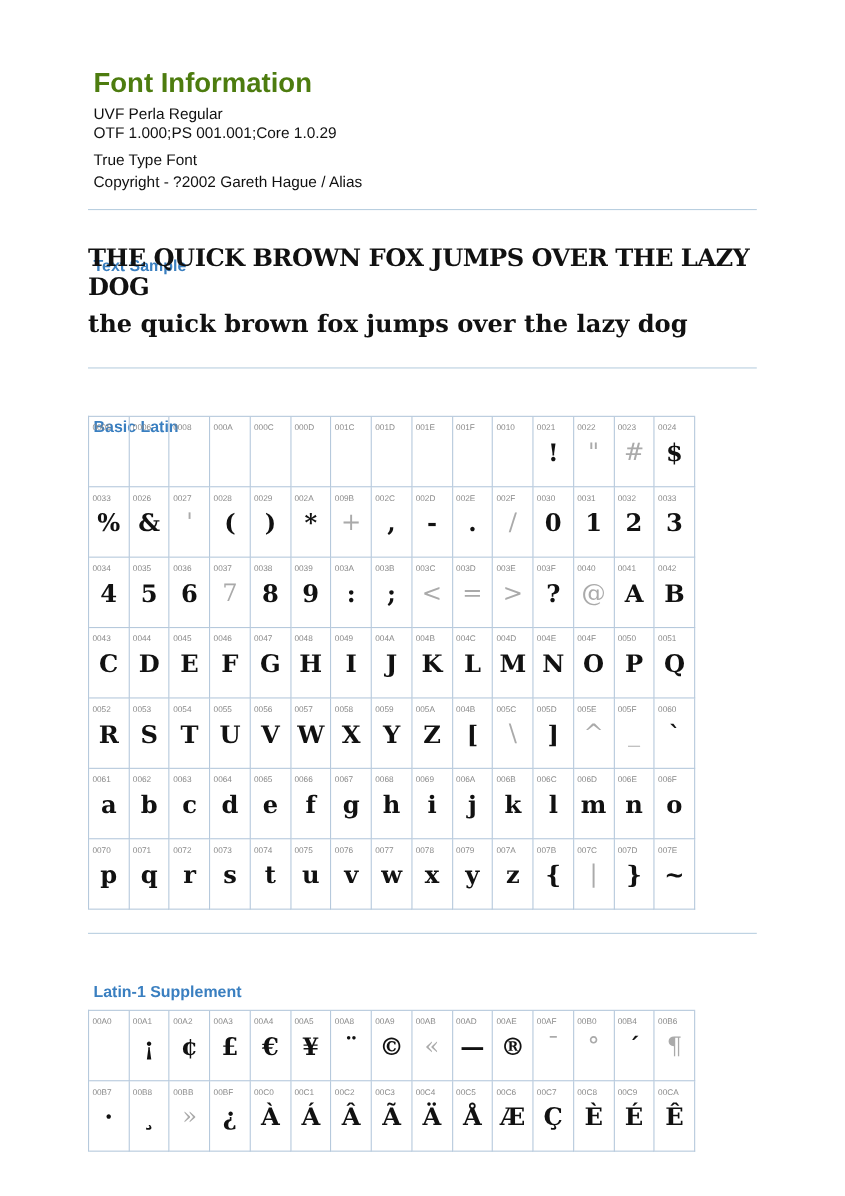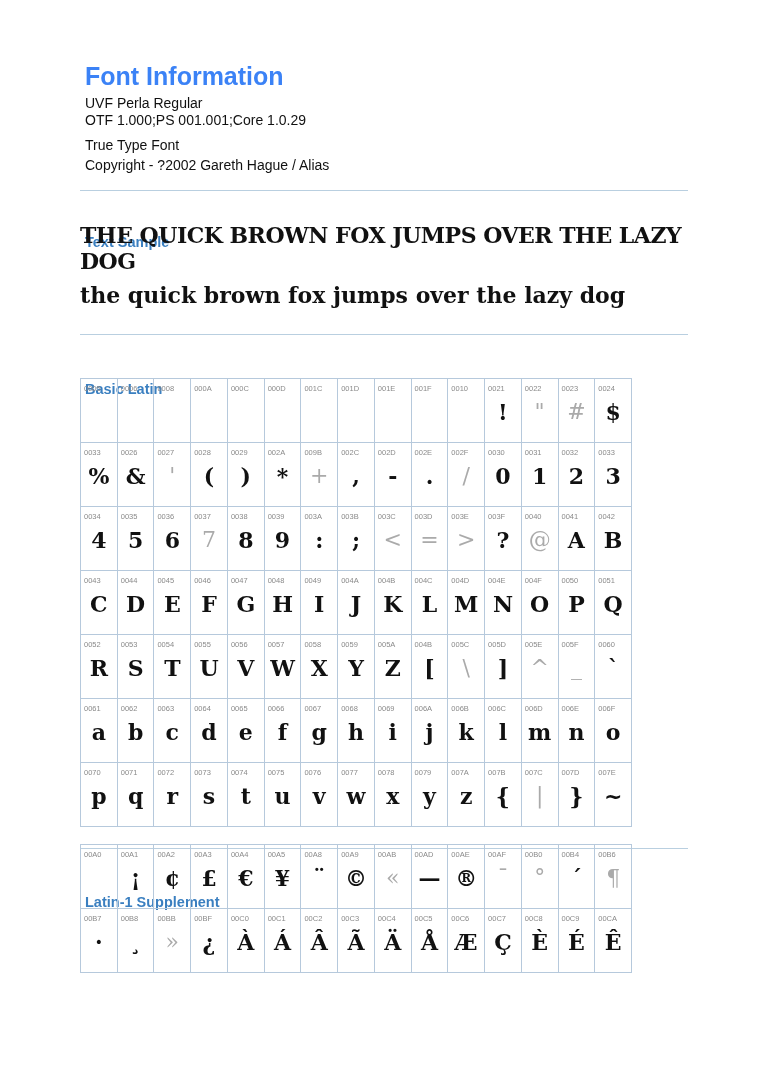--- a/index.html
+++ b/index.html
@@ -1,17 +1,17 @@
 <!DOCTYPE html>
 <html><head>
 <meta charset="utf-8">
 <style>
   html, body { margin:0; padding:0; background:#ffffff; }
   body { width:768px; height:1087px; position:relative; overflow:hidden; font-family:"Liberation Sans", sans-serif; }
-  .title { position:absolute; left:85px; top:62px; font-size:25px; font-weight:bold; color:#3b82f6; }
+  .title { position:absolute; left:85px; top:62px; font-size:25px; font-weight:bold; color:#4d7c0f; }
   .info { position:absolute; left:85px; font-size:14px; font-weight:normal; color:#111; }
   .rule { position:absolute; left:80px; width:608px; height:0; border-top:1px solid #b9cfe0; }
   .section { position:absolute; left:85px; font-size:14.5px; font-weight:bold; color:#3a7fc0;margin-top:36px; }
   .sample { position:absolute; left:80px; width:640px; text-align:left; font-family:"DejaVu Serif", serif; color:#111; letter-spacing:-0.5px; }
   .s1 { top:222px; font-size:22px; font-weight:bold; }
   .s2 { top:282px; font-size:22px; font-weight:bold; letter-spacing:0px; }
   .grid { position:absolute; left:80px; width:552px; display:grid; grid-template-columns:repeat(15, 1fr); border-top:1px solid #b6c9dc; border-left:1px solid #b6c9dc; box-sizing:border-box; }
   .cell { border-right:1px solid #b6c9dc; border-bottom:1px solid #b6c9dc; height:64px; position:relative; box-sizing:border-box; }
   .code { position:absolute; left:3px; top:5px; font-size:7.5px; color:#8a8a8a; }
   .glyph { position:absolute; left:0; right:0; top:20px; text-align:center; font-family:"DejaVu Serif", serif; font-size:22px; font-weight:bold; color:#111; }
@@ -451,21 +451,21 @@
       <span class="glyph">}</span>
     </div>
     <div class="cell">
       <span class="code">007E</span>
       <span class="glyph">~</span>
     </div>
   </div>
 
 <div class="rule" style="top:848px"></div>
 <div class="section" style="top:858px">Latin-1 Supplement</div>
-<div class="grid" id="grid-latin1" style="top:844px">
+<div class="grid" id="grid-latin1" style="top:918px">
     <div class="cell">
       <span class="code">00A0</span>
       <span class="glyph"></span>
     </div>
     <div class="cell">
       <span class="code">00A1</span>
       <span class="glyph">¡</span>
     </div>
     <div class="cell">
       <span class="code">00A2</span>

